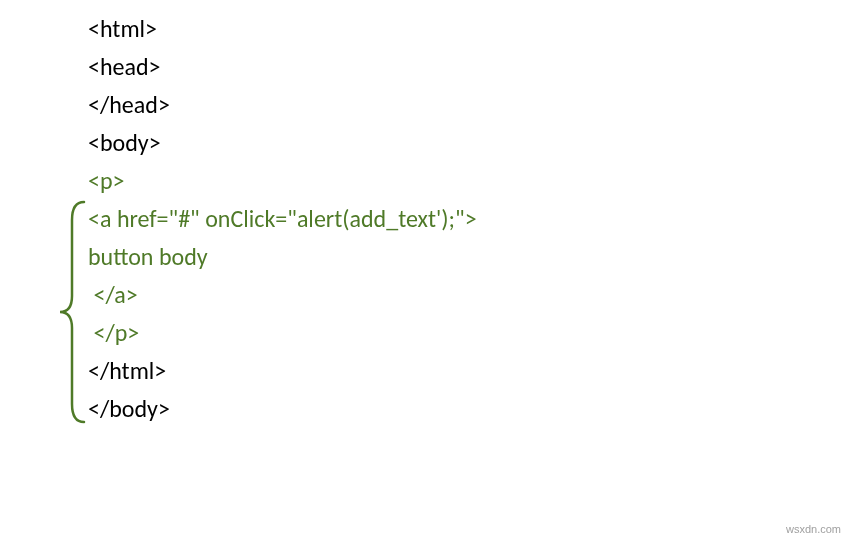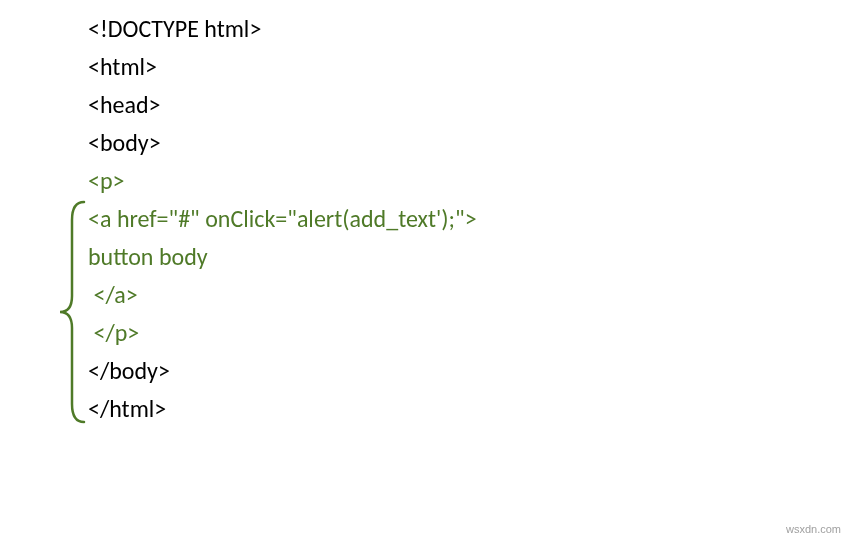--- a/index.html
+++ b/index.html
@@ -53,26 +53,26 @@
 </head>
 <body>
 
 <div class="bracket">
   <svg width="28" height="224" viewBox="0 0 28 224">
     <path d="M 26 2 Q 14 2 14 20 L 14 96 Q 14 112 2 112 Q 14 112 14 128 L 14 204 Q 14 222 26 222" fill="none" stroke="#4f7a28" stroke-width="2.5" stroke-linecap="round"></path>
   </svg>
 </div>
 
 <div class="container">
-  <div class="line black">&lt;!DOCTYPE html&gt;</div>
   <div class="line black">&lt;html&gt;</div>
   <div class="line black">&lt;head&gt;</div>
+  <div class="line black">&lt;/head&gt;</div>
   <div class="line black">&lt;body&gt;</div>
   <div class="line green">&lt;p&gt;</div>
   <div class="line green">&lt;a href="#" onClick="alert(add_text');"&gt;</div>
   <div class="line green">button body</div>
   <div class="line green"> &lt;/a&gt;</div>
   <div class="line green"> &lt;/p&gt;</div>
+  <div class="line black">&lt;/html&gt;</div>
   <div class="line black">&lt;/body&gt;</div>
-  <div class="line black">&lt;/html&gt;</div>
 </div>
 
 <div class="watermark">wsxdn.com</div>
 
 </body></html>

